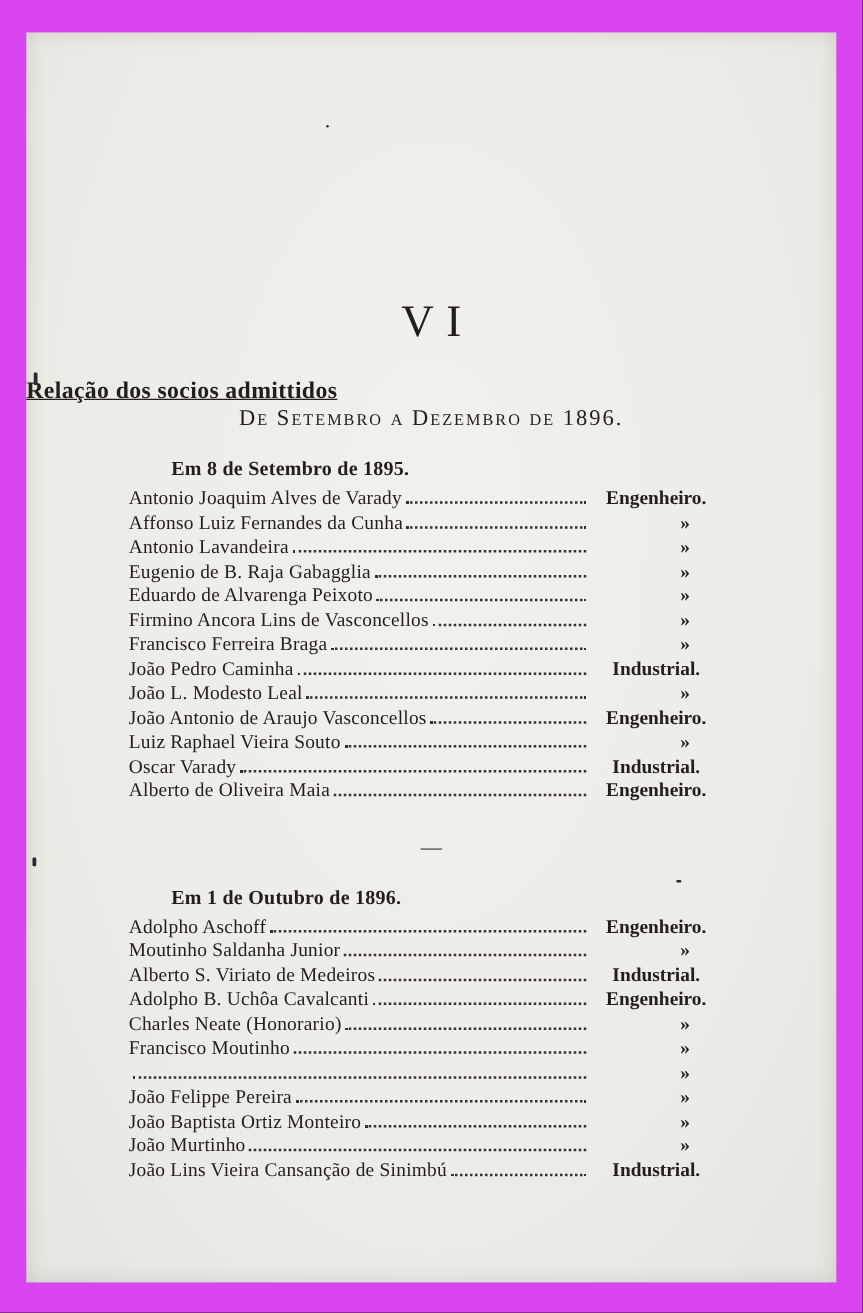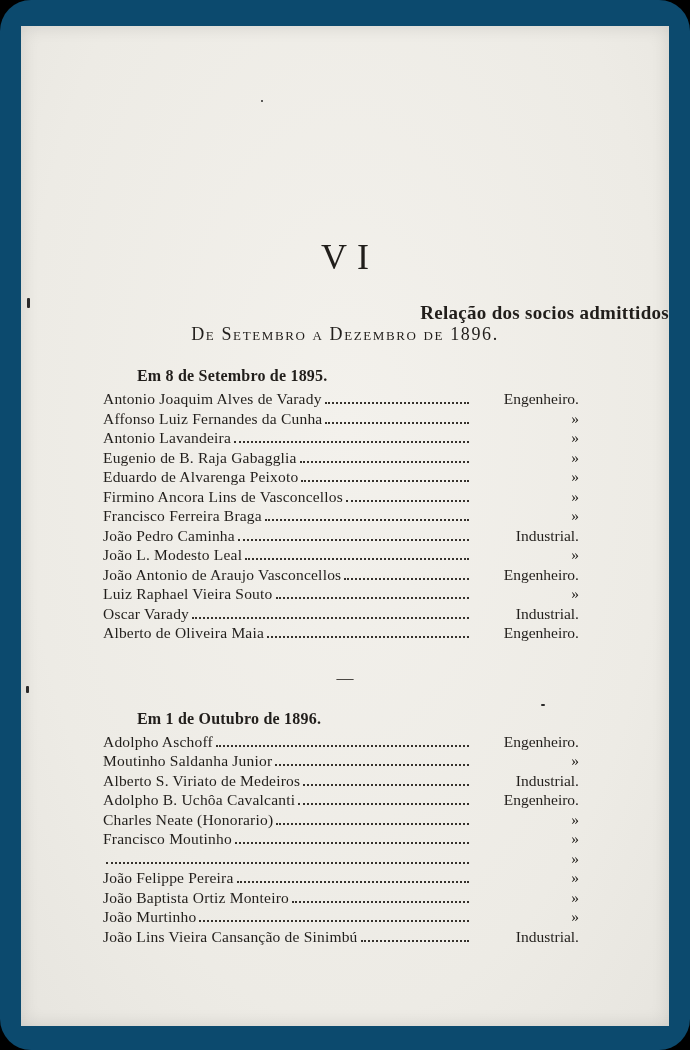--- a/index.html
+++ b/index.html
@@ -10,22 +10,21 @@
   body {
     width: 690px;
     height: 1050px;
     position: relative;
     overflow: hidden;
     font-family: "Liberation Serif", "DejaVu Serif", serif;
   }
   .scan-frame {
     position: absolute;
     inset: 0;
-    background: #0c4a6e;
-    border-radius: 31px;
+    background: #d946ef;
   }
   .page {
     position: absolute;
     left: 21px;
     top: 26px;
     width: 648px;
     height: 1000px;
     background: #efede8;
     background: radial-gradient(ellipse at 50% 40%, #f3f1ec 0%, #edebe5 70%, #e7e5df 100%);
     color: #211e1b;
@@ -39,24 +38,25 @@
   .numeral {
     margin-top: 210px;
     text-align: center;
     font-size: 36px;
     letter-spacing: 10px;
     padding-left: 10px; 
     font-weight: 400;
   }
   .title {
     margin-top: 24px;
-    text-align: right;
+    text-align: left;
     font-size: 19px;
     font-weight: 700;
     letter-spacing: 0.3px;
+    text-decoration: underline;
   }
   .subtitle {
     text-align: center;
     font-variant: small-caps;
     font-size: 18px;
     letter-spacing: 1.6px;
   }
   .section {
     margin-left: 82px;
     margin-right: 90px;
@@ -81,21 +81,22 @@
     letter-spacing: 0.2px;
   }
   .leader {
     flex: 1 1 auto;
     border-bottom: 2px dotted #35312c;
     margin: 0 2px 3px 3px;
     min-width: 8px;
   }
   .entry-occupation {
     flex: 0 0 108px;
-    text-align: right;
+    text-align: center;
+    font-weight: bold;
   }
   .entry-occupation.ditto {
     text-indent: 46px;
   }
   .divider {
     text-align: center;
     margin-top: 24px;
     margin-bottom: 2px;
     font-size: 17px;
     letter-spacing: 0;

